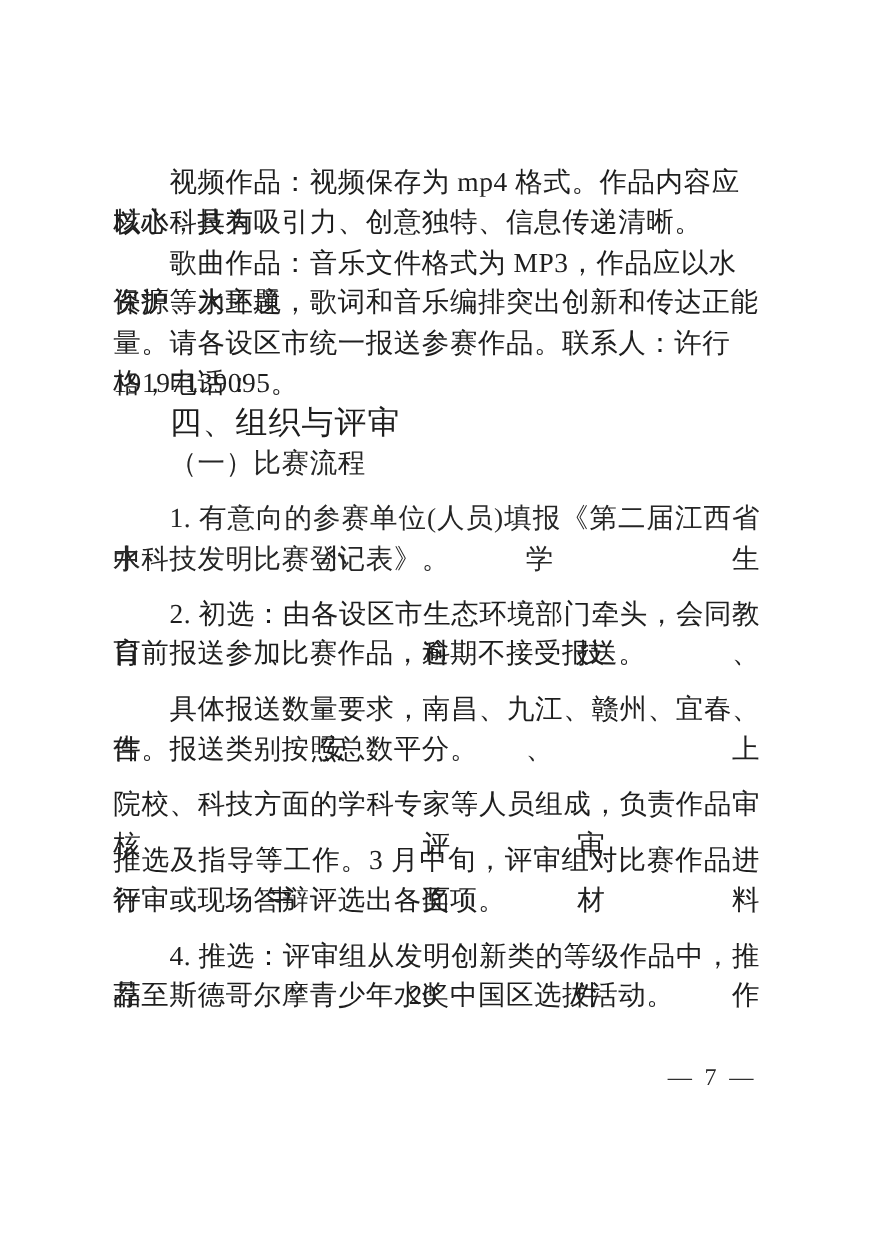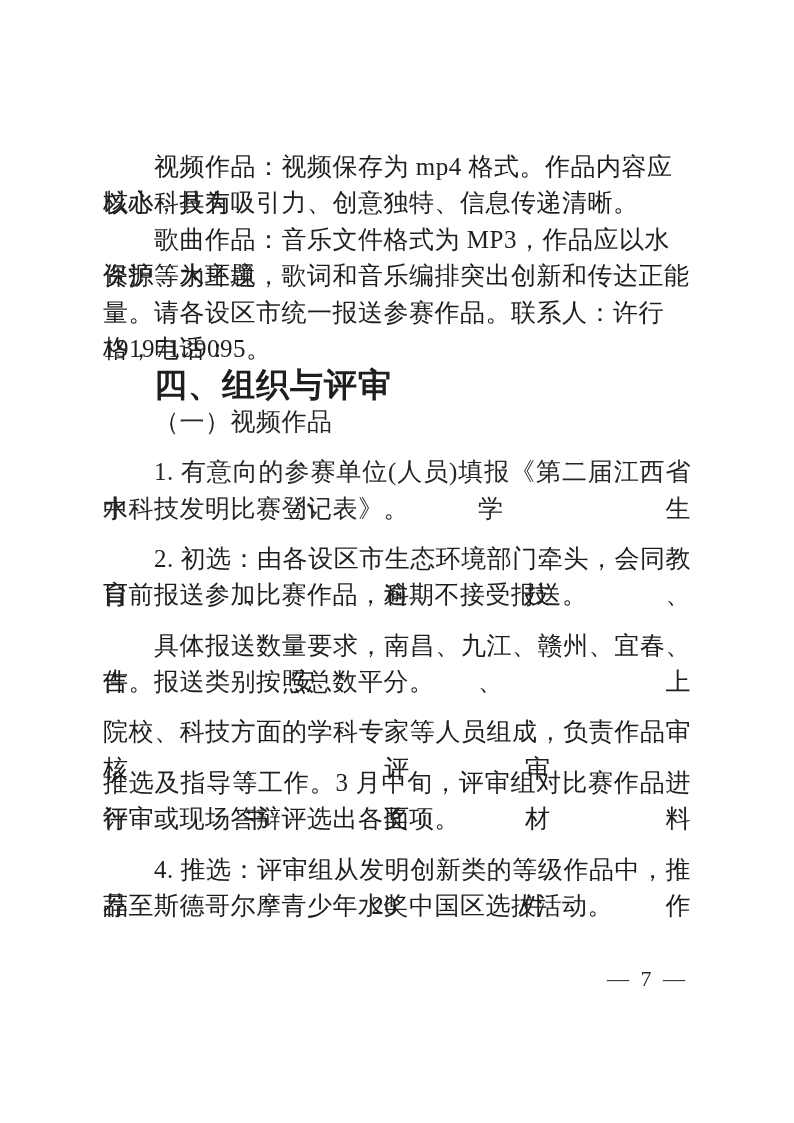--- a/index.html
+++ b/index.html
@@ -34,22 +34,22 @@
   .line.indent {
     text-indent: 51px;
   }
   .line.fill {
     text-align: justify;
     text-align-last: justify;
     margin-top: 14px;
   }
   .line.heading {
     font-family: "Liberation Sans", "DejaVu Sans", sans-serif;
-    font-weight: bold;
-    font-size: 33px;
+    font-weight: normal;
+    font-size: 29px;
     letter-spacing: 1px;
   }
   .line.kaiti {
     
     color: #262626;
   }
   .page-num {
     position: absolute;
     top: 966px;
     left: 0;
@@ -66,21 +66,21 @@
 
 <div class="page">
   <div class="textblock">
     <div class="line indent">视频作品：视频保存为 mp4 格式。作品内容应以水科技为</div>
     <div class="line">核心，具有吸引力、创意独特、信息传递清晰。</div>
     <div class="line indent">歌曲作品：音乐文件格式为 MP3，作品应以水资源、水环境</div>
     <div class="line">保护等为主题，歌词和音乐编排突出创新和传达正能量。</div>
     <div class="line indent">请各设区市统一报送参赛作品。联系人：许行格，电话：</div>
     <div class="line">19197139095。</div>
     <div class="line indent heading">四、组织与评审</div>
-    <div class="line indent kaiti">（一）视频作品</div>
+    <div class="line indent kaiti">（一）比赛流程</div>
     <div class="line indent kaiti fill">1. 有意向的参赛单位(人员)填报《第二届江西省中小学生</div>
     <div class="line kaiti">水科技发明比赛登记表》。</div>
     <div class="line indent fill">2. 初选：由各设区市生态环境部门牵头，会同教育、科技、</div>
     <div class="line">日前报送参加比赛作品，逾期不接受报送。</div>
     <div class="line indent fill">具体报送数量要求，南昌、九江、赣州、宜春、吉安、上</div>
     <div class="line">件。报送类别按照总数平分。</div>
     <div class="line fill">院校、科技方面的学科专家等人员组成，负责作品审核、评审、</div>
     <div class="line fill">推选及指导等工作。3 月中旬，评审组对比赛作品进行书面材料</div>
     <div class="line">评审或现场答辩评选出各奖项。</div>
     <div class="line indent fill">4. 推选：评审组从发明创新类的等级作品中，推荐 20 件作</div>

